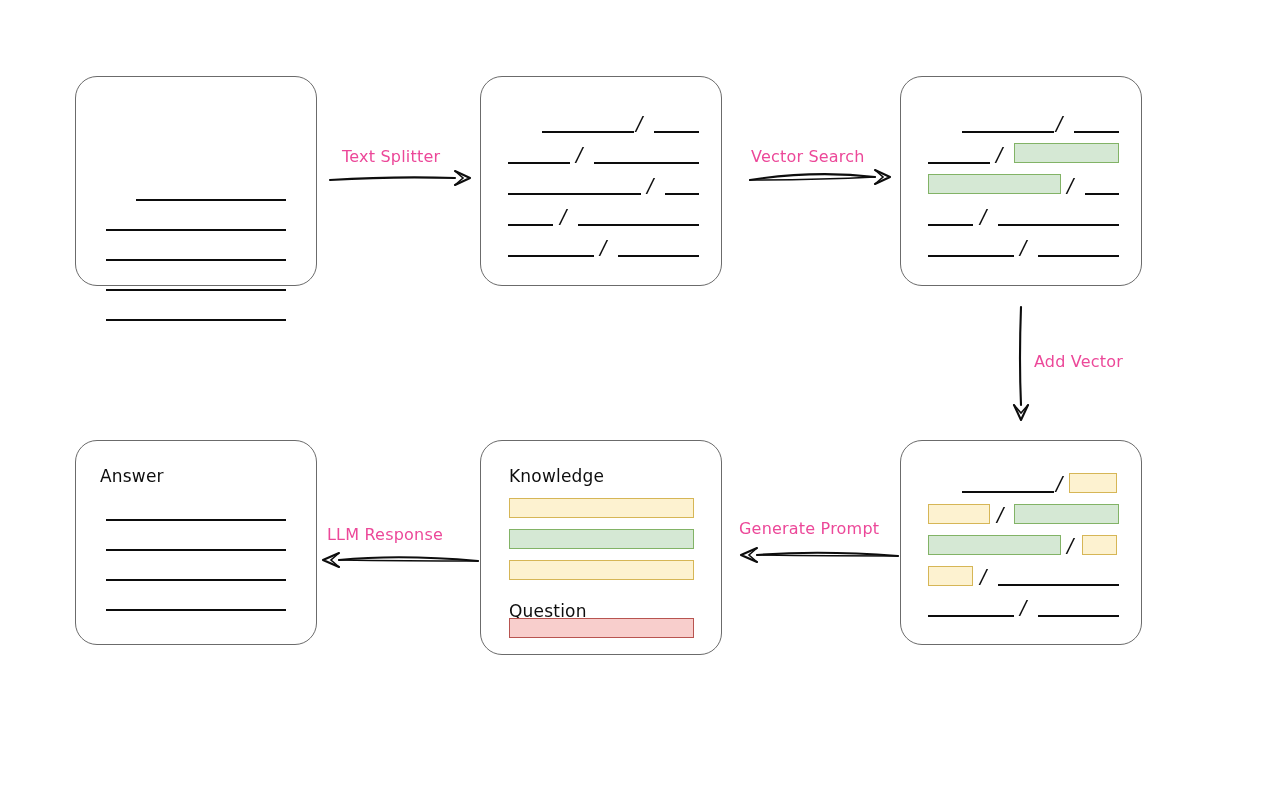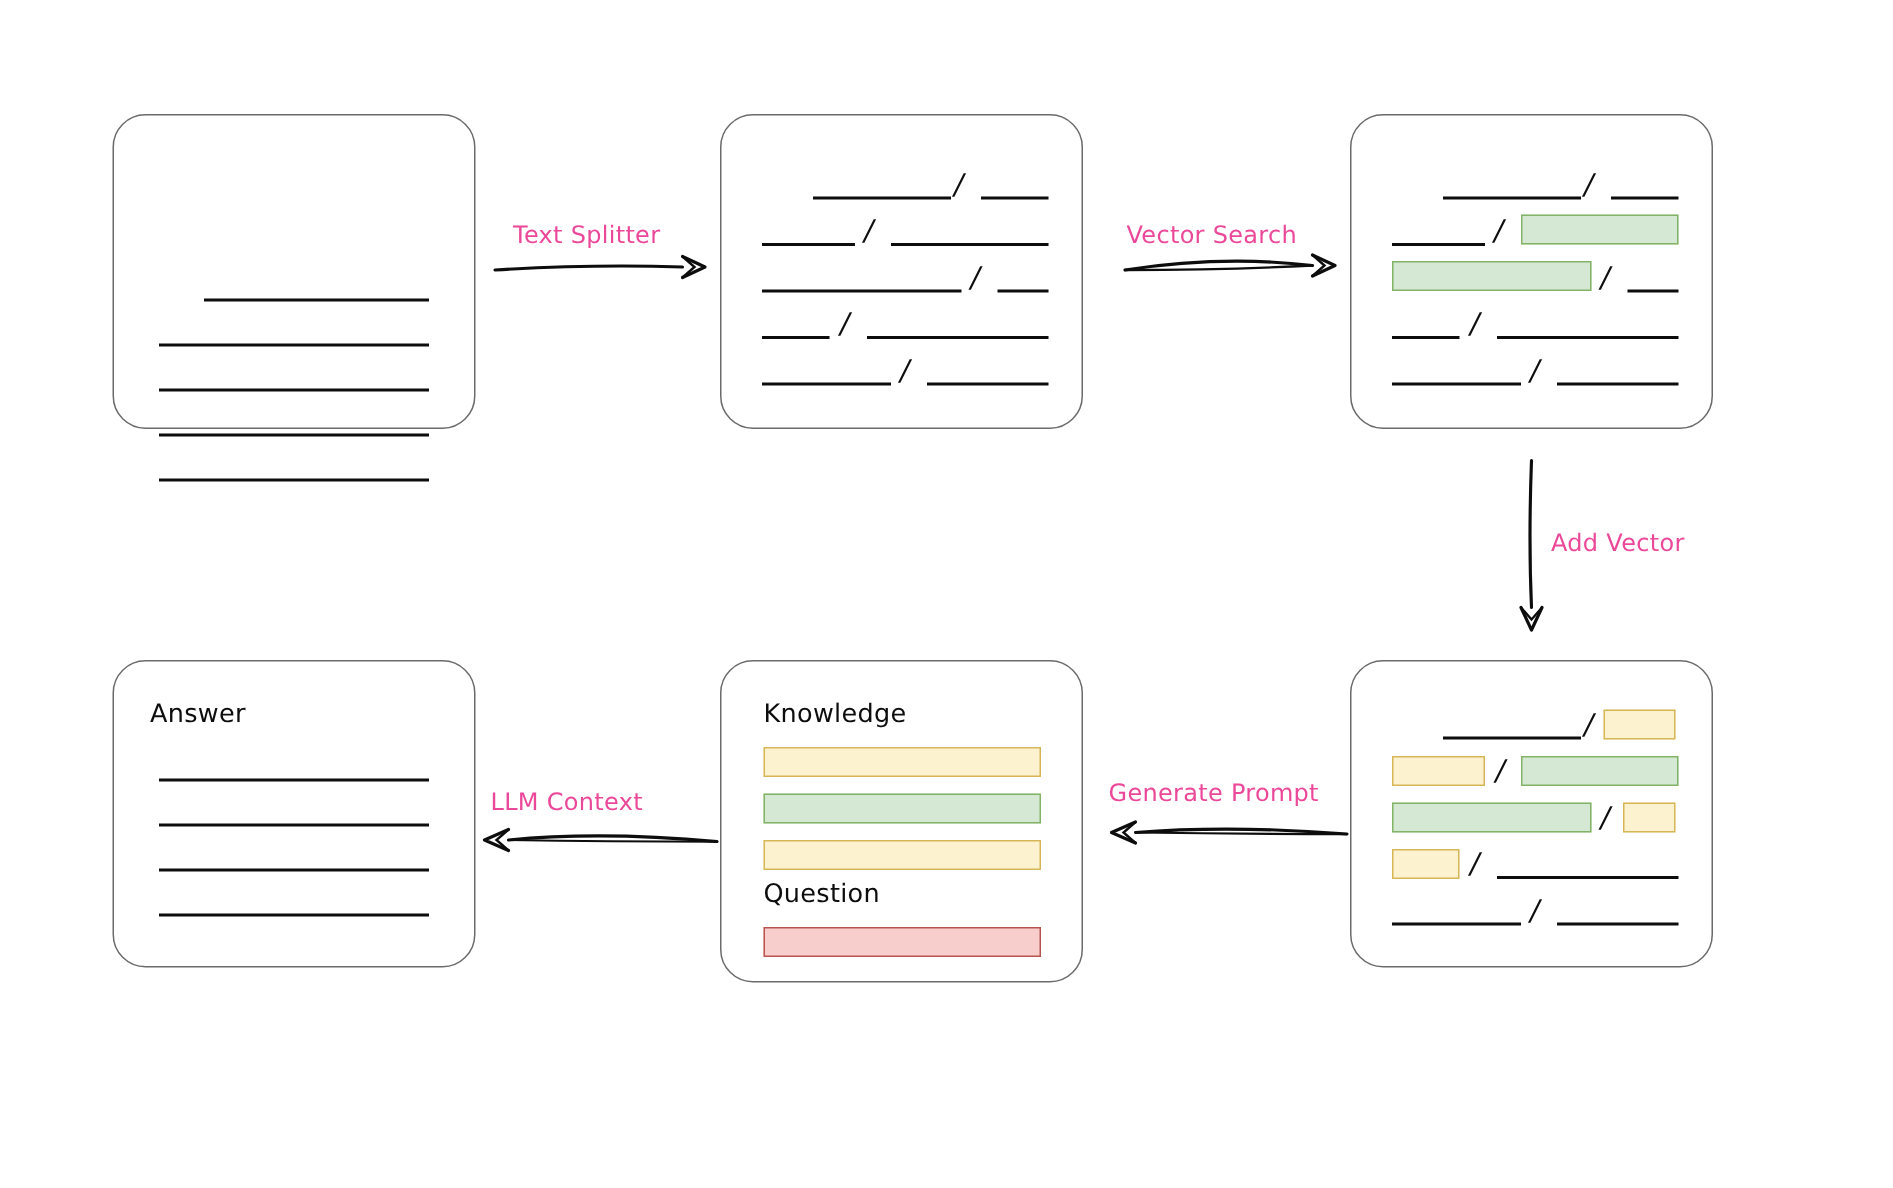--- a/index.html
+++ b/index.html
@@ -132,21 +132,21 @@
       <path d="M478 561 Q 405 561 339 560" fill="none" stroke="#0d0d0d" stroke-width="1.5" stroke-linecap="round"></path>
       <path d="M339 553 L 323 560 L 339 567" fill="none" stroke="#0d0d0d" stroke-width="2.1" stroke-linejoin="round" stroke-linecap="round"></path>
       <path d="M339 553 L 331 560 L 339 567" fill="none" stroke="#0d0d0d" stroke-width="1.6"></path>
     </g>
   </svg>
 
   <div class="edge-label" style="left:342px; top:147px;">Text Splitter</div>
   <div class="edge-label" style="left:751px; top:147px;">Vector Search</div>
   <div class="edge-label" style="left:1034px; top:352px;">Add Vector</div>
   <div class="edge-label" style="left:739px; top:519px;text-align:right;">Generate Prompt</div>
-  <div class="edge-label" style="left:327px; top:525px;">LLM Context</div>
+  <div class="edge-label" style="left:327px; top:525px;">LLM Response</div>
 
   <div class="node-box" style="left:75px; top:76px; width:242px; height:210px;">
     <div class="doc-lines">
       <div class="seg" style="left:60px; top:122px; width:150px;"></div>
       <div class="seg" style="left:30px; top:152px; width:180px;"></div>
       <div class="seg" style="left:30px; top:182px; width:180px;"></div>
       <div class="seg" style="left:30px; top:212px; width:180px;"></div>
       <div class="seg" style="left:30px; top:242px; width:180px;"></div>
     </div>
   </div>
@@ -225,21 +225,21 @@
       <div class="seg" style="left:137px; top:174px; width:81px;"></div>
     </div>
   </div>
 
   <div class="node-box" style="left:480px; top:440px; width:242px; height:215px;">
     <div class="doc-lines">
       <div class="box-label" style="left:28px; top:25px;">Knowledge</div>
       <div class="chunk yellow" style="left:28px; top:57px; width:185px;"></div>
       <div class="chunk green" style="left:28px; top:88px; width:185px;"></div>
       <div class="chunk yellow" style="left:28px; top:119px; width:185px;"></div>
-      <div class="box-label" style="left:28px; top:145px;">Question</div>
+      <div class="box-label" style="left:28px; top:160px;">Question</div>
       <div class="chunk red" style="left:28px; top:177px; width:185px;"></div>
     </div>
   </div>
 
   <div class="node-box" style="left:75px; top:440px; width:242px; height:205px;">
     <div class="doc-lines">
       <div class="box-label" style="left:24px; top:25px;">Answer</div>
       <div class="seg" style="left:30px; top:78px;  width:180px;"></div>
       <div class="seg" style="left:30px; top:108px; width:180px;"></div>
       <div class="seg" style="left:30px; top:138px; width:180px;"></div>

